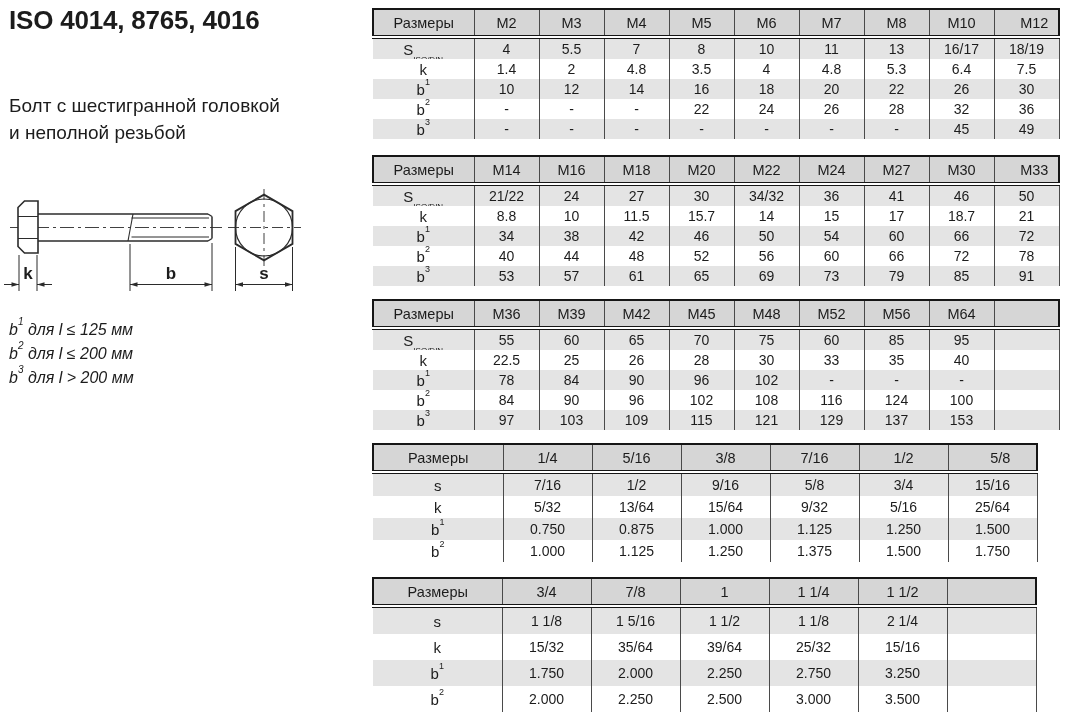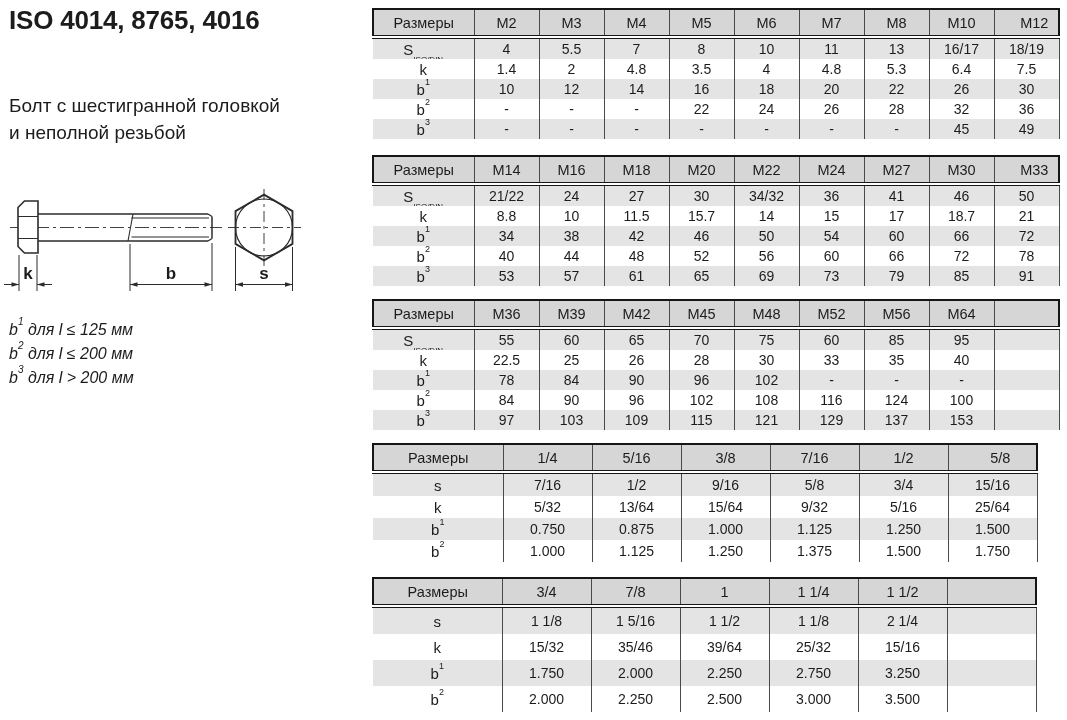--- a/index.html
+++ b/index.html
@@ -483,21 +483,21 @@
         <td>1 1/8</td>
         <td>1 5/16</td>
         <td>1 1/2</td>
         <td>1 1/8</td>
         <td>2 1/4</td>
         <td></td>
       </tr>
       <tr>
         <td class="rowlabel"><span>k</span></td>
         <td>15/32</td>
-        <td>35/46</td>
+        <td>35/64</td>
         <td>39/64</td>
         <td>25/32</td>
         <td>15/16</td>
         <td></td>
       </tr>
       <tr>
         <td class="rowlabel"><span>b<sup>1</sup></span></td>
         <td>1.750</td>
         <td>2.000</td>
         <td>2.250</td>

